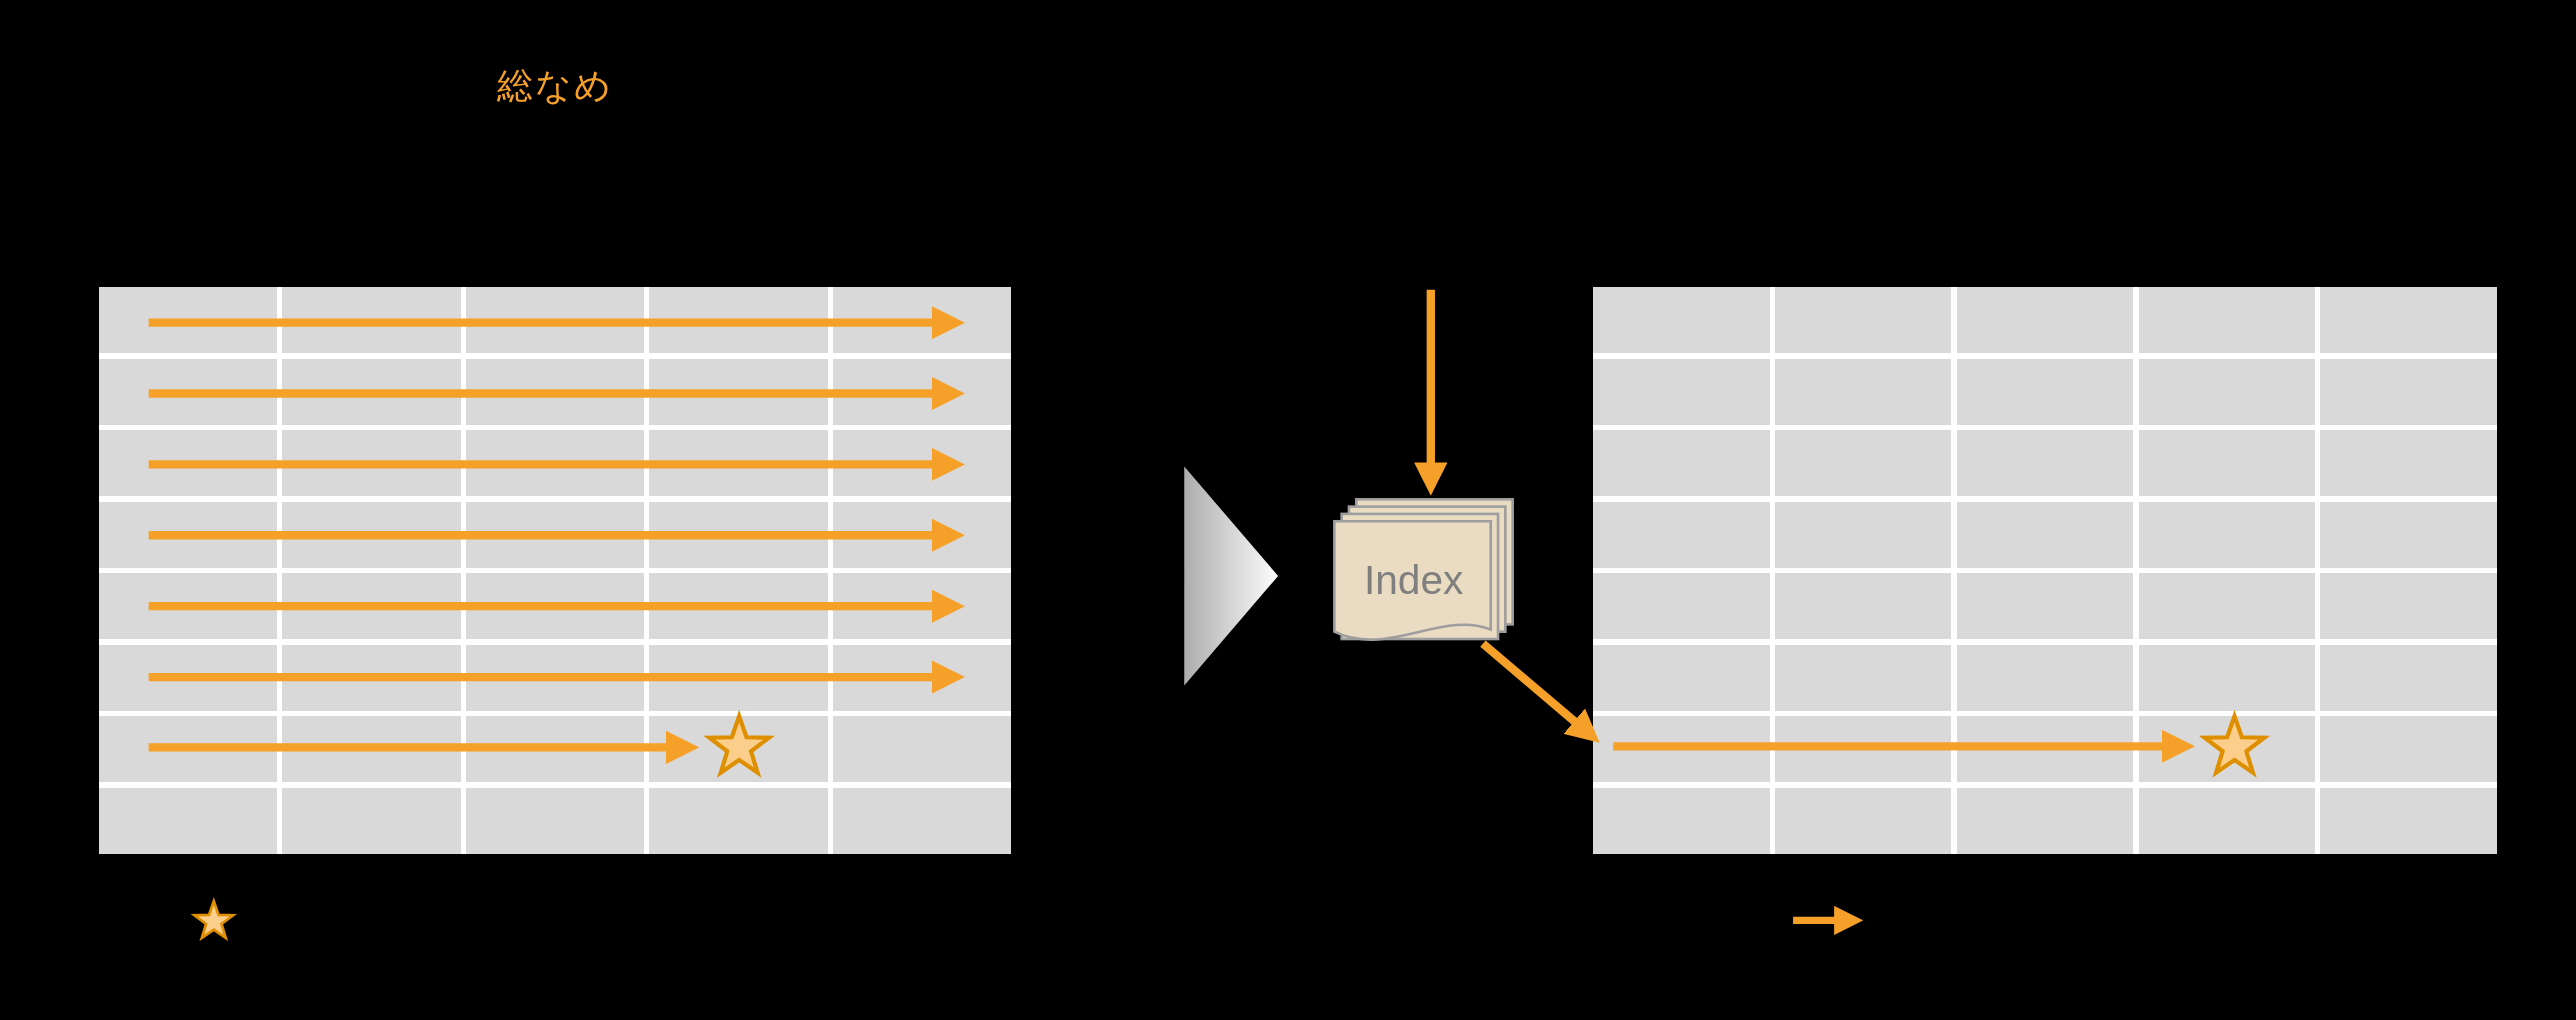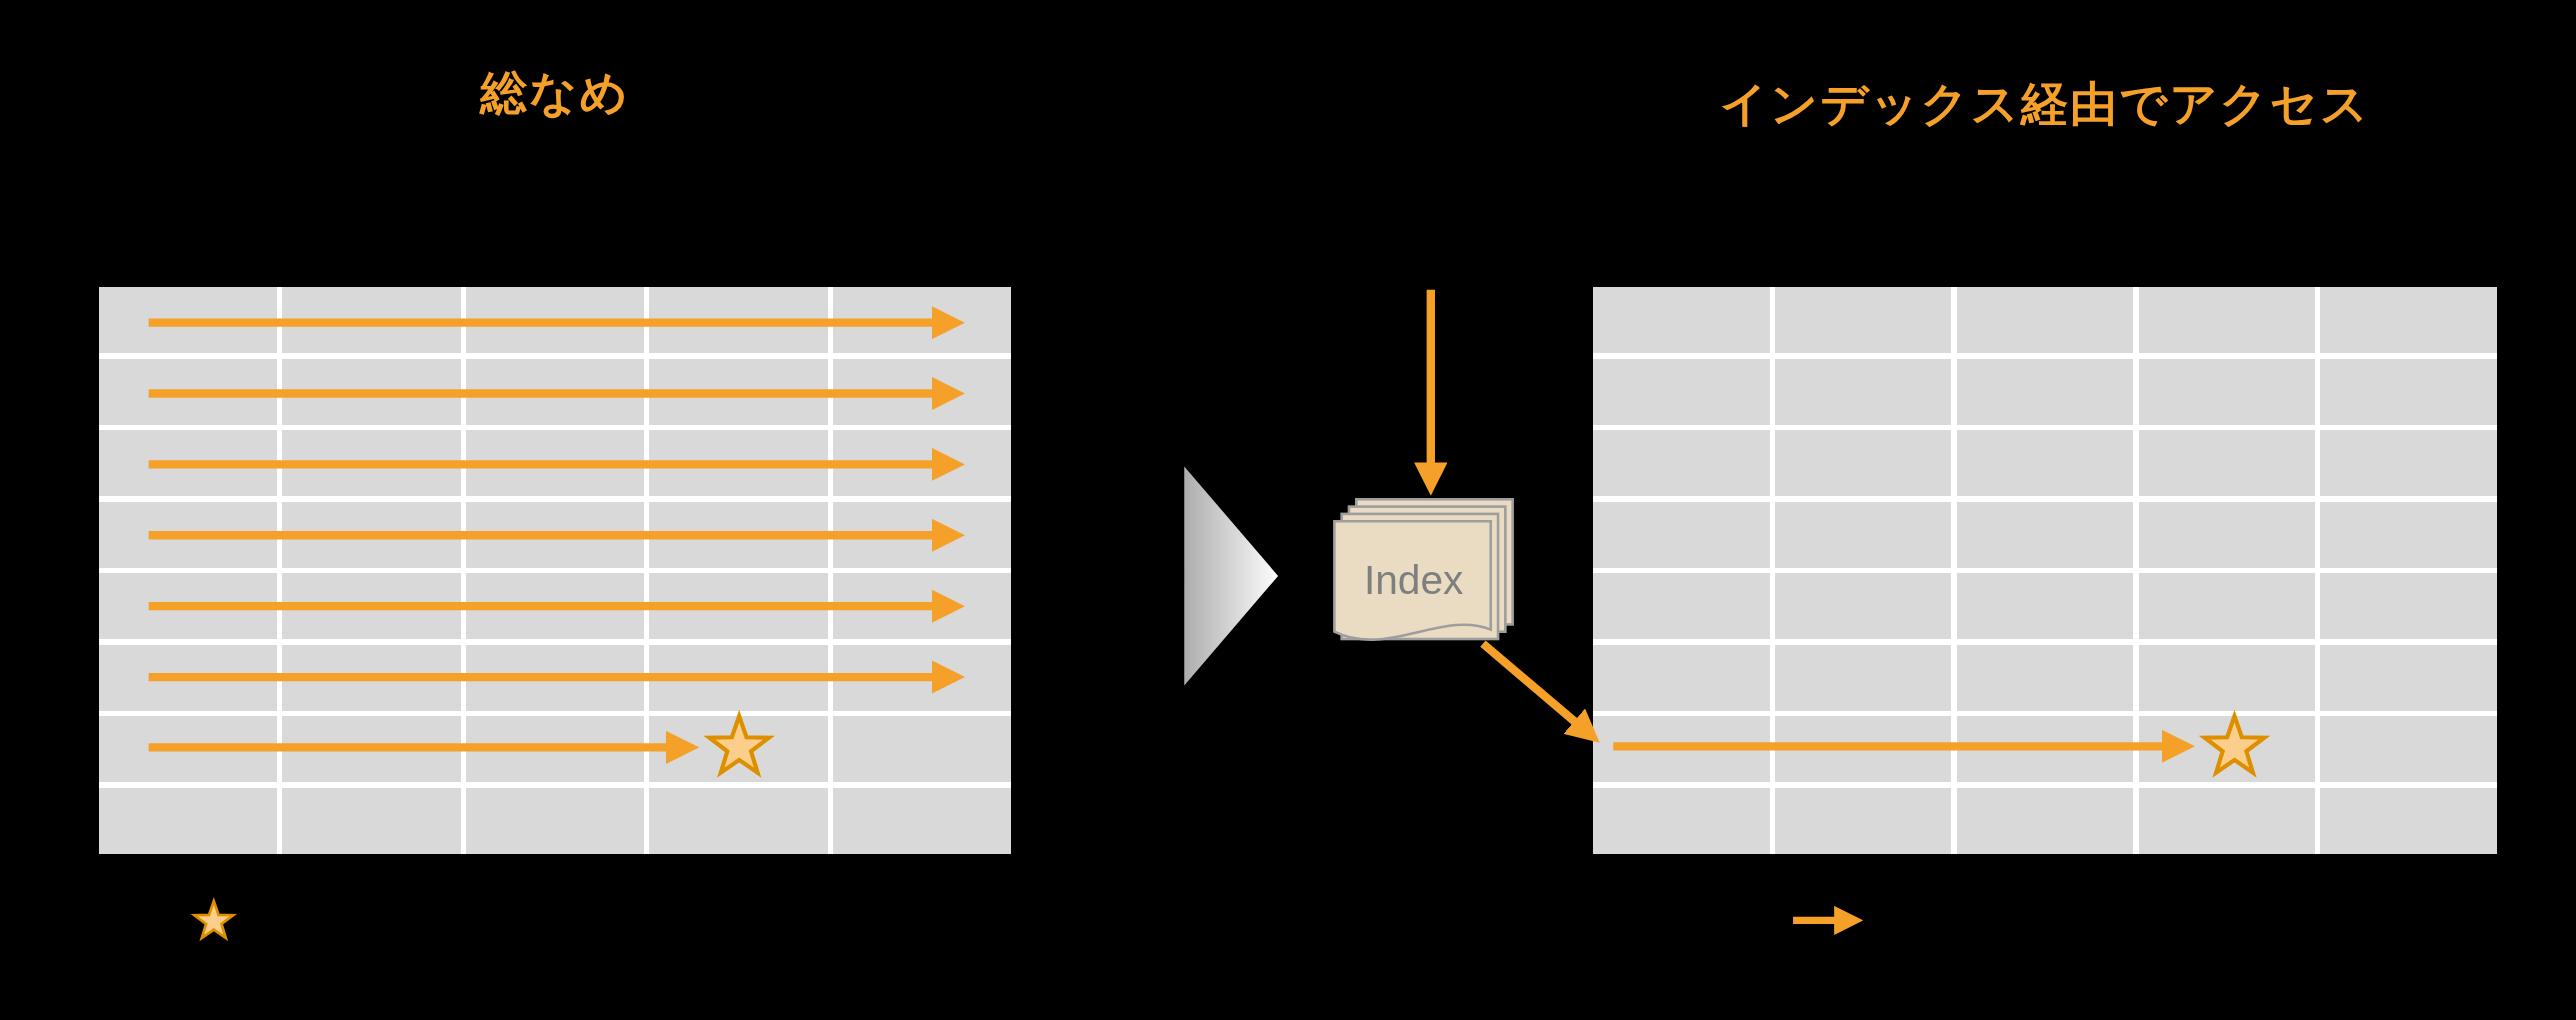--- a/index.html
+++ b/index.html
@@ -7,22 +7,22 @@
     position:relative;
     width:2576px;height:1020px;
     background:var(--background,#000);
     font-family:"Liberation Sans","DejaVu Sans",sans-serif;
     overflow:hidden;
   }
   .title{
     position:absolute;
     transform:translateX(-50%);
     color:var(--accent,#F5A028);
-    font-weight:bold;
-    font-size:47px;
+    font-weight:normal;
+    font-size:36px;
     letter-spacing:2.1px;
     white-space:nowrap;
   }
   .grid{
     position:absolute;
     display:grid;
     gap:5.2px;
     background:var(--grid_line,#fff);
   }
   .cell{background:var(--grid_cell,#d9d9d9);}
@@ -53,21 +53,20 @@
     font-family:"Liberation Sans","DejaVu Sans",sans-serif;
     text-anchor:middle;
   }
 </style>
 </head>
 <body>
 
 <div class="canvas">
 
   <div class="title" style="left:555px;top:62px;">総なめ</div>
-  <div class="title" style="left:2045px;top:73px;">インデックス経由でアクセス</div>
 
   <div class="grid" style="left: 99px; top: 287px; width: 912px; height: 567px; grid-template-columns: repeat(5, 1fr); grid-template-rows: repeat(8, 1fr);">
       <div class="cell"></div>
       <div class="cell"></div>
       <div class="cell"></div>
       <div class="cell"></div>
       <div class="cell"></div>
       <div class="cell"></div>
       <div class="cell"></div>
       <div class="cell"></div>

